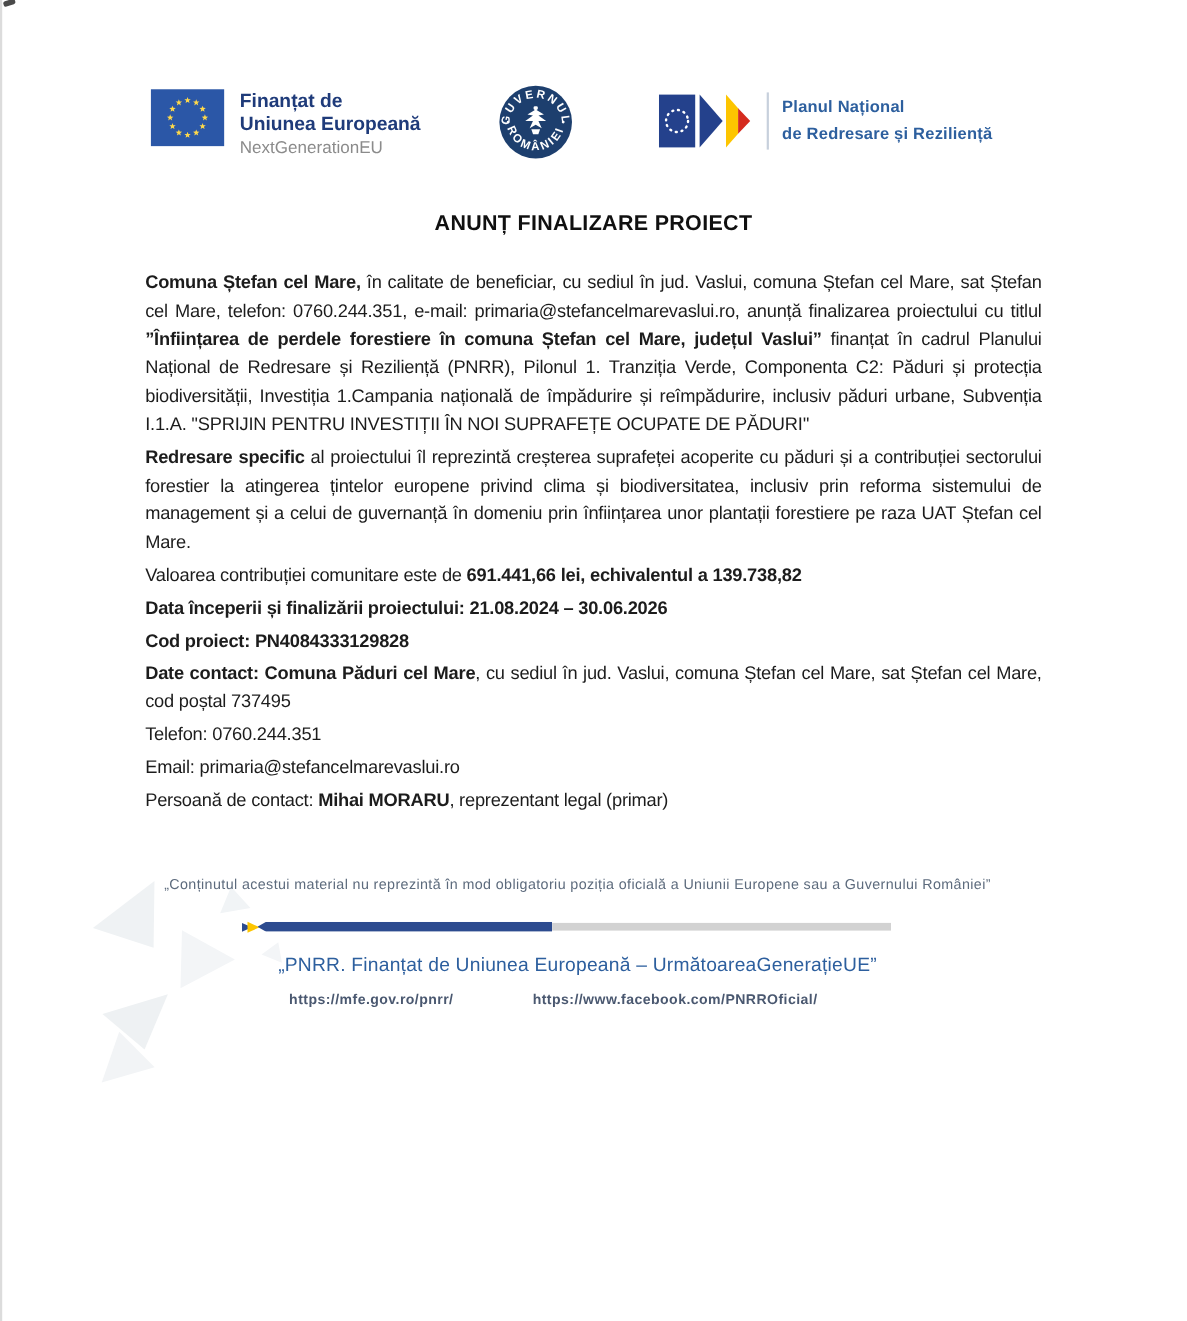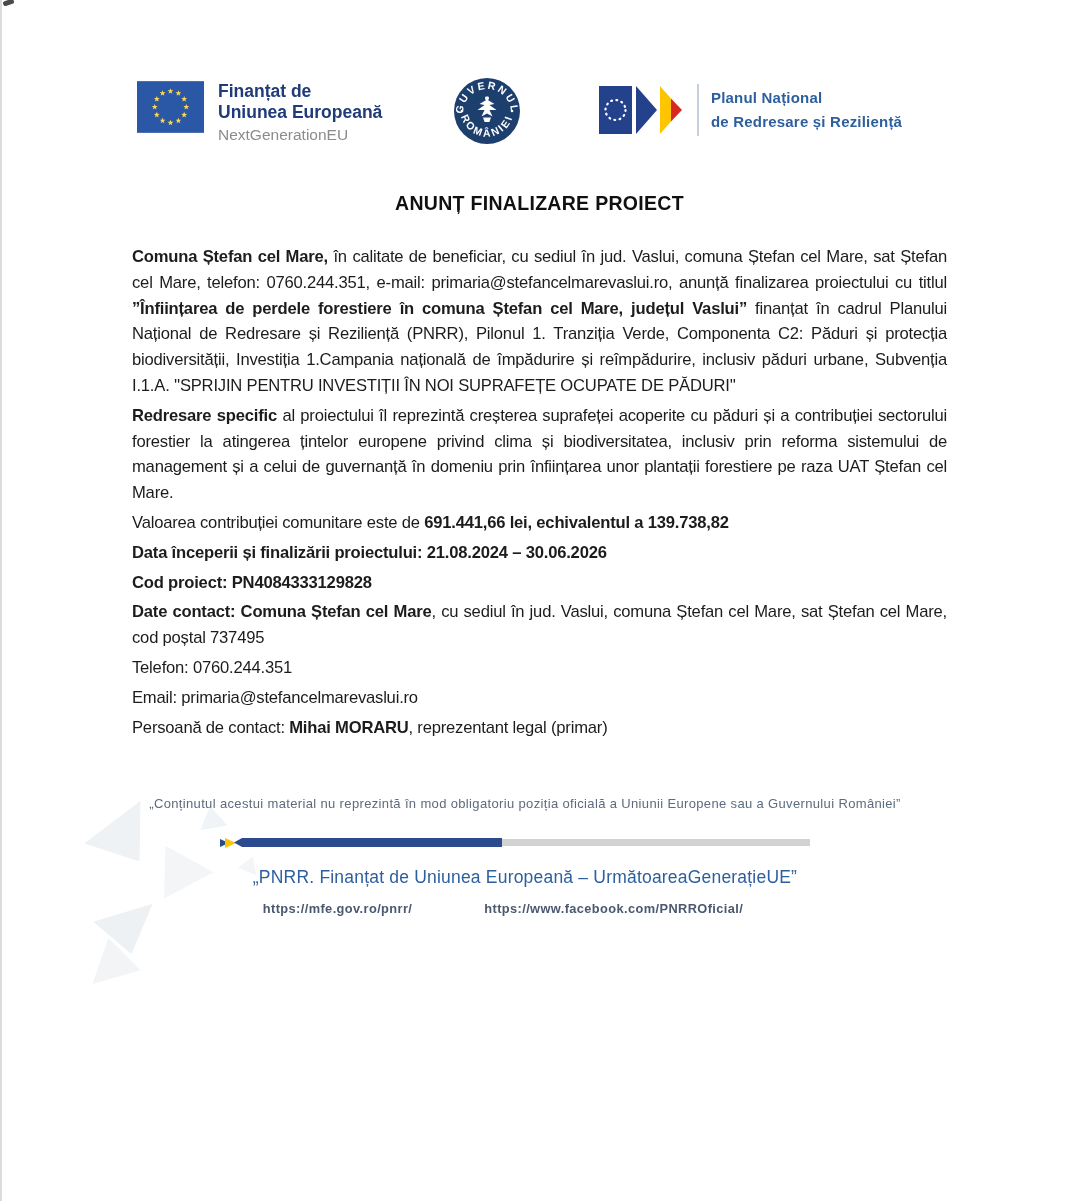--- a/index.html
+++ b/index.html
@@ -146,21 +146,21 @@
   </div>
 
   <div class="doc-title">ANUNȚ FINALIZARE PROIECT</div>
 
   <div class="doc-body">
       <p><b>Comuna Ștefan cel Mare,</b><span> în calitate de beneficiar, cu sediul în jud. Vaslui, comuna Ștefan cel Mare, sat Ștefan cel Mare, telefon: 0760.244.351, e-mail: primaria@stefancelmarevaslui.ro, anunță finalizarea proiectului cu titlul </span><b>”Înființarea de perdele forestiere în comuna Ștefan cel Mare, județul Vaslui”</b><span> finanțat în cadrul Planului Național de Redresare și Reziliență (PNRR), Pilonul 1. Tranziția Verde, Componenta C2: Păduri și protecția biodiversității, Investiția 1.Campania națională de împădurire și reîmpădurire, inclusiv păduri urbane, Subvenția I.1.A. ''SPRIJIN PENTRU INVESTIȚII ÎN NOI SUPRAFEȚE OCUPATE DE PĂDURI''</span></p>
       <p><b>Redresare specific</b><span> al proiectului îl reprezintă creșterea suprafeței acoperite cu păduri și a contribuției sectorului forestier la atingerea țintelor europene privind clima și biodiversitatea, inclusiv prin reforma sistemului de management și a celui de guvernanță în domeniu prin înființarea unor plantații forestiere pe raza UAT Ștefan cel Mare.</span></p>
       <p><span>Valoarea contribuției comunitare este de </span><b>691.441,66 lei, echivalentul a 139.738,82</b></p>
       <p><b>Data începerii și finalizării proiectului: 21.08.2024 – 30.06.2026</b></p>
       <p><b>Cod proiect: PN4084333129828</b></p>
-      <p><b>Date contact: Comuna Ștefan cel Mare</b><span>, cu sediul în jud. Vaslui, comuna Ștefan cel Mare, sat Ștefan cel Mare, cod poștal 737495</span></p>
+      <p><b>Date contact: Comuna Păduri cel Mare</b><span>, cu sediul în jud. Vaslui, comuna Ștefan cel Mare, sat Ștefan cel Mare, cod poștal 737495</span></p>
       <p><span>Telefon: 0760.244.351</span></p>
       <p><span>Email: primaria@stefancelmarevaslui.ro</span></p>
       <p><span>Persoană de contact: </span><b>Mihai MORARU</b><span>, reprezentant legal (primar)</span></p>
     </div>
 
   <div class="disclaimer">„Conținutul acestui material nu reprezintă în mod obligatoriu poziția oficială a Uniunii Europene sau a Guvernului României”</div>
 
   <div class="brand-bar">
     <span class="bar-tip"></span>
     <span class="bar-arrow"></span>

